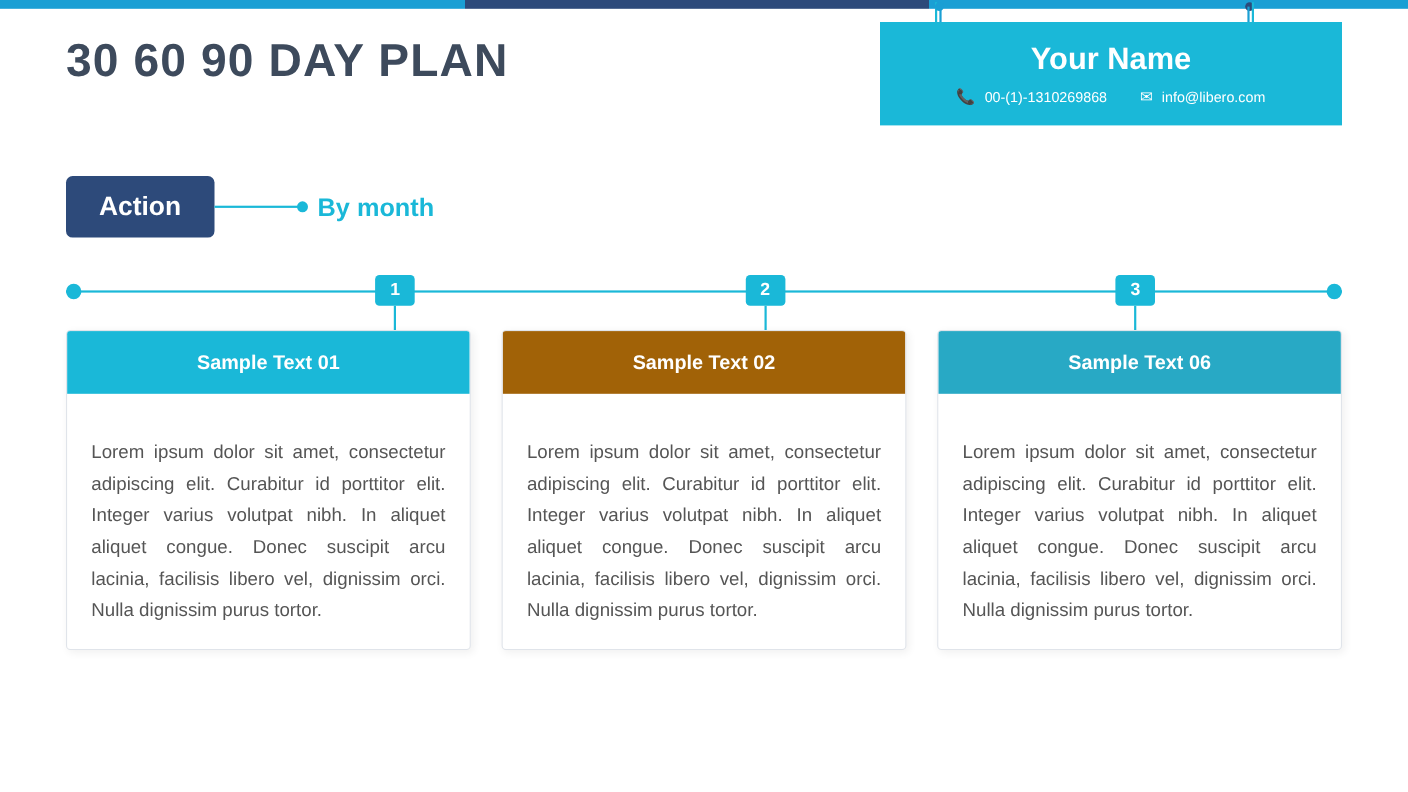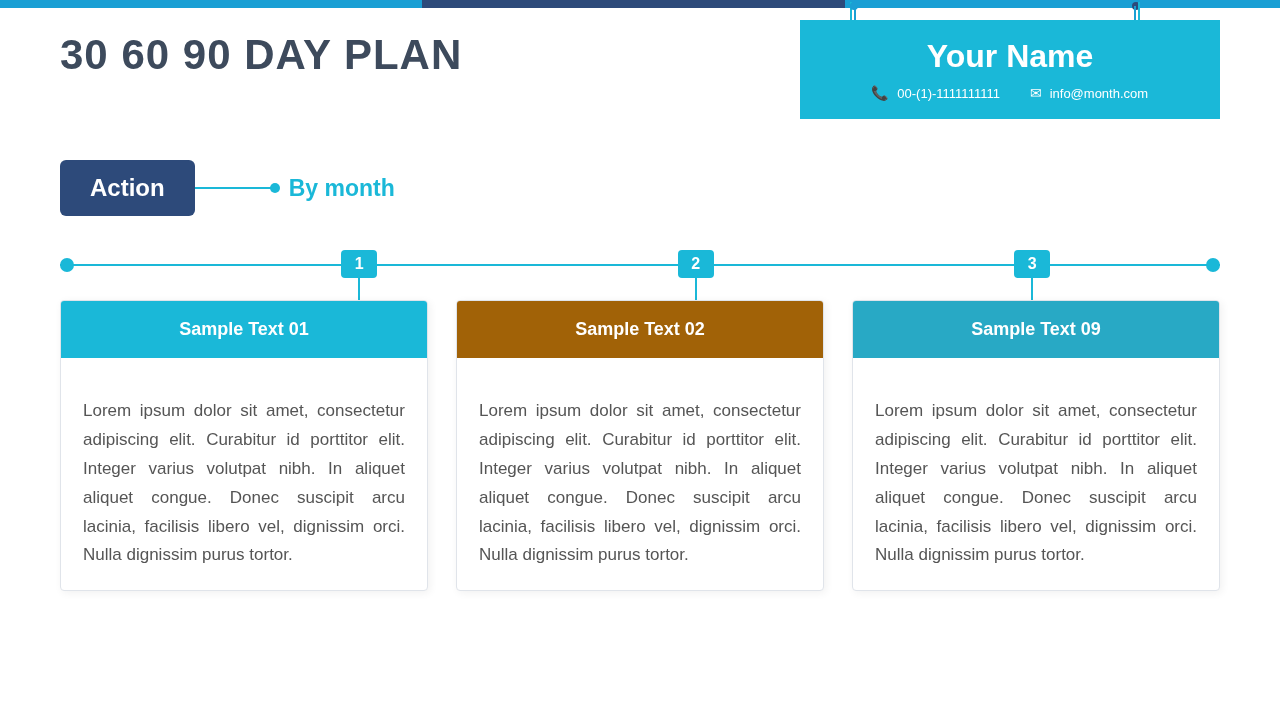--- a/index.html
+++ b/index.html
@@ -103,21 +103,21 @@
     .name-line-right {
       position: absolute;
       top: -14px;
       right: 84px;
       width: 2px;
       height: 14px;
       background: #1a9fd4;
     }
 
     .your-name {
-      font-size: 32px;
+      font-size: 28px;
       font-weight: 700;
       color: #ffffff;
       text-align: center;
       margin-bottom: 10px;
     }
 
     .contact-row {
       display: flex;
       align-items: center;
       justify-content: center;
@@ -323,25 +323,25 @@
 
   <div class="name-card">
     <div class="name-hook-left"></div>
     <div class="name-hook-right"></div>
     <div class="name-line-left"></div>
     <div class="name-line-right"></div>
     <div class="your-name">Your Name</div>
     <div class="contact-row">
       <div class="contact-item">
         <span class="contact-icon">📞</span>
-        <span>00-(1)-1111111111</span>
+        <span>00-(1)-1310269868</span>
       </div>
       <div class="contact-item">
         <span class="contact-icon">✉</span>
-        <span>info@month.com</span>
+        <span>info@libero.com</span>
       </div>
     </div>
   </div>
 </div>
 
 <div class="action-area">
   <div class="action-btn">Action</div>
   <div class="action-line">
     <div class="action-dot"></div>
   </div>
@@ -375,16 +375,16 @@
     <div class="card-header blue">Sample Text 01</div>
     <div class="card-body">Lorem ipsum dolor sit amet, consectetur adipiscing elit. Curabitur id porttitor elit. Integer varius volutpat nibh. In aliquet aliquet congue. Donec suscipit arcu lacinia, facilisis libero vel, dignissim orci. Nulla dignissim purus tortor.</div>
   </div>
   <div class="card">
     <div class="card-arrow dark"></div>
     <div class="card-header dark">Sample Text 02</div>
     <div class="card-body">Lorem ipsum dolor sit amet, consectetur adipiscing elit. Curabitur id porttitor elit. Integer varius volutpat nibh. In aliquet aliquet congue. Donec suscipit arcu lacinia, facilisis libero vel, dignissim orci. Nulla dignissim purus tortor.</div>
   </div>
   <div class="card">
     <div class="card-arrow teal"></div>
-    <div class="card-header teal">Sample Text 09</div>
+    <div class="card-header teal">Sample Text 06</div>
     <div class="card-body">Lorem ipsum dolor sit amet, consectetur adipiscing elit. Curabitur id porttitor elit. Integer varius volutpat nibh. In aliquet aliquet congue. Donec suscipit arcu lacinia, facilisis libero vel, dignissim orci. Nulla dignissim purus tortor.</div>
   </div>
 </div>
 
 </body></html>

